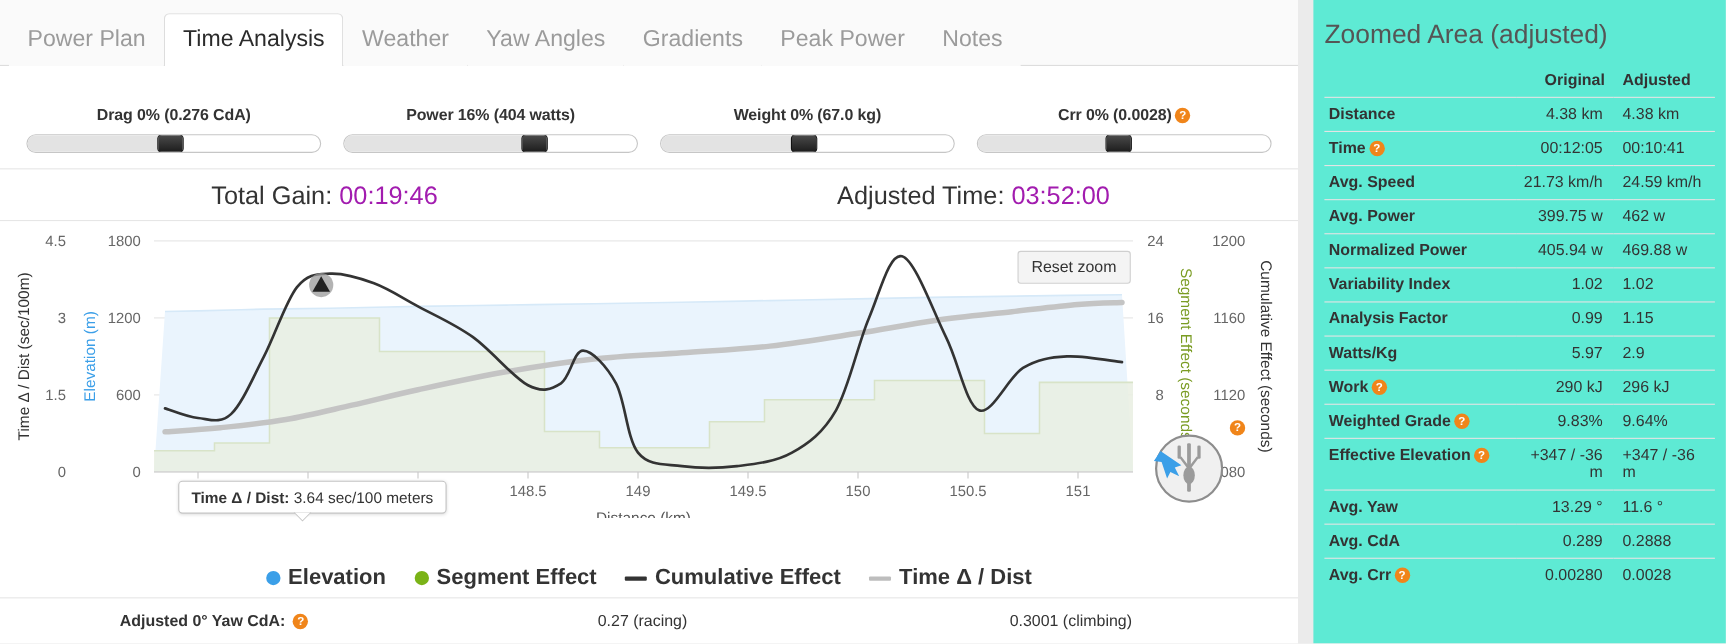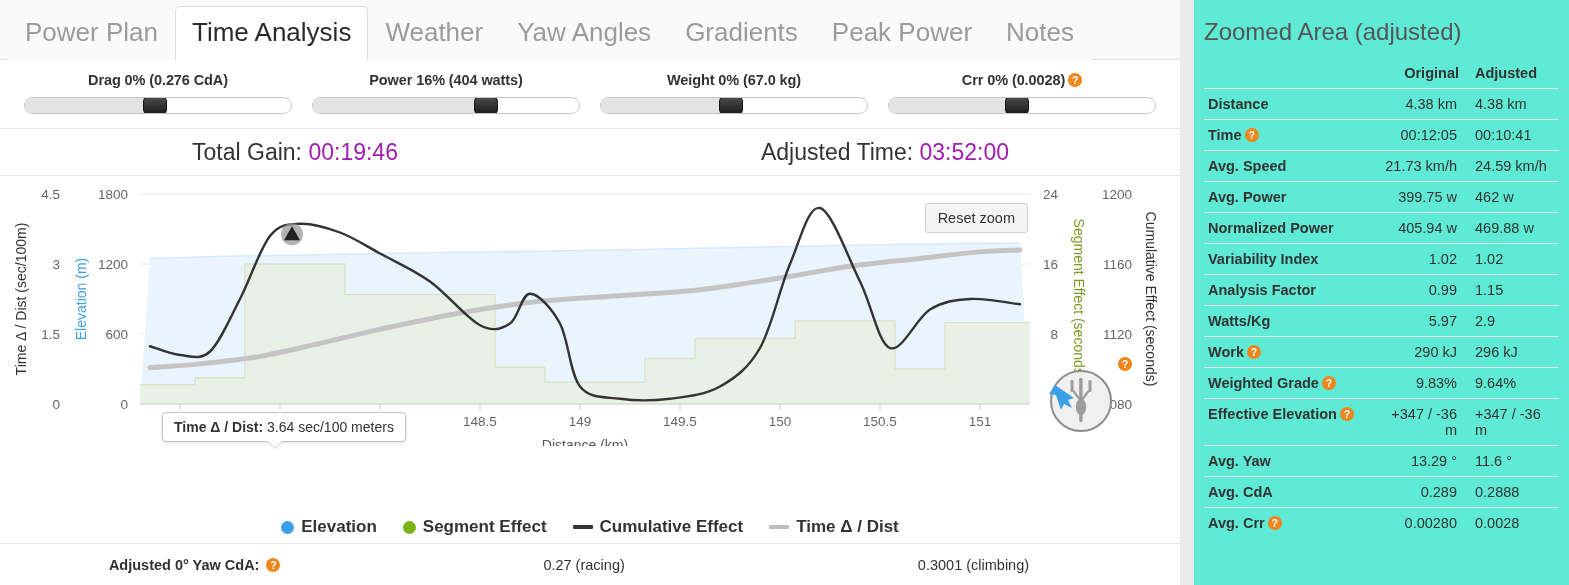--- a/index.html
+++ b/index.html
@@ -23,21 +23,21 @@
 
   
   .tabbar {
     height: 60px; background: #fafafa;
     display: flex; align-items: flex-end;
     padding-left: 8px;
     border-bottom: 1px solid #dddddd;
     position: relative; z-index: 3;
   }
   .tab {
-    font-size: 26px; color: #9b9b9b;
+    font-size: 21px; color: #9b9b9b;
     padding: 11px 16px 12px 16px;
     line-height: 1.15;
     border: 1px solid transparent;
     border-bottom: none;
     border-radius: 5px 5px 0 0;
     margin-bottom: -1px;
     white-space: nowrap;
     cursor: pointer;
     background: #fafafa;
   }
@@ -49,20 +49,21 @@
 
   
   .sliders {
     display: flex; padding: 12px 14px 6px 14px;
   }
   .slider-cell { flex: 1 1 0; padding: 0 10px; }
   .slider-label {
     text-align: center; font-size: 14.5px; font-weight: bold;
     color: #333333; margin-bottom: 9px;
     letter-spacing: -0.1px;
+    margin-top: 25px;
   }
   .help {
     display: inline-block; width: 14px; height: 14px;
     border-radius: 50%; background: #f0851a; color: #fff;
     font-size: 10.5px; font-weight: bold; line-height: 14px;
     text-align: center; vertical-align: 1px; margin-left: 3px;
     cursor: pointer; font-family: "Liberation Sans", sans-serif;
   }
   .slider-track {
     position: relative; height: 17px; border-radius: 9px;
@@ -125,21 +126,21 @@
     width: 74px; height: 74px;
   }
   .yaw-help {
     position: absolute; right: 48px; bottom: 114px;
   }
 
   
   .legend {
     display: flex; justify-content: center; align-items: center;
     gap: 26px; padding: 4px 0 6px 0;
-    font-size: 17px; font-weight: bold; color: #333; margin-top: 28px;
+    font-size: 20px; font-weight: bold; color: #333;
   }
   .legend-item { display: flex; align-items: center; gap: 7px; cursor: pointer; }
   .dot { width: 13px; height: 13px; border-radius: 50%; display:block; }
   .bar { width: 20px; height: 4px; display:block; border-radius: 1px; }
 
   
   .footer {
     display: flex; align-items: center; height: 42px;
     border-top: 1px solid #e6e6e6;
     font-size: 14.5px; color: #333;

